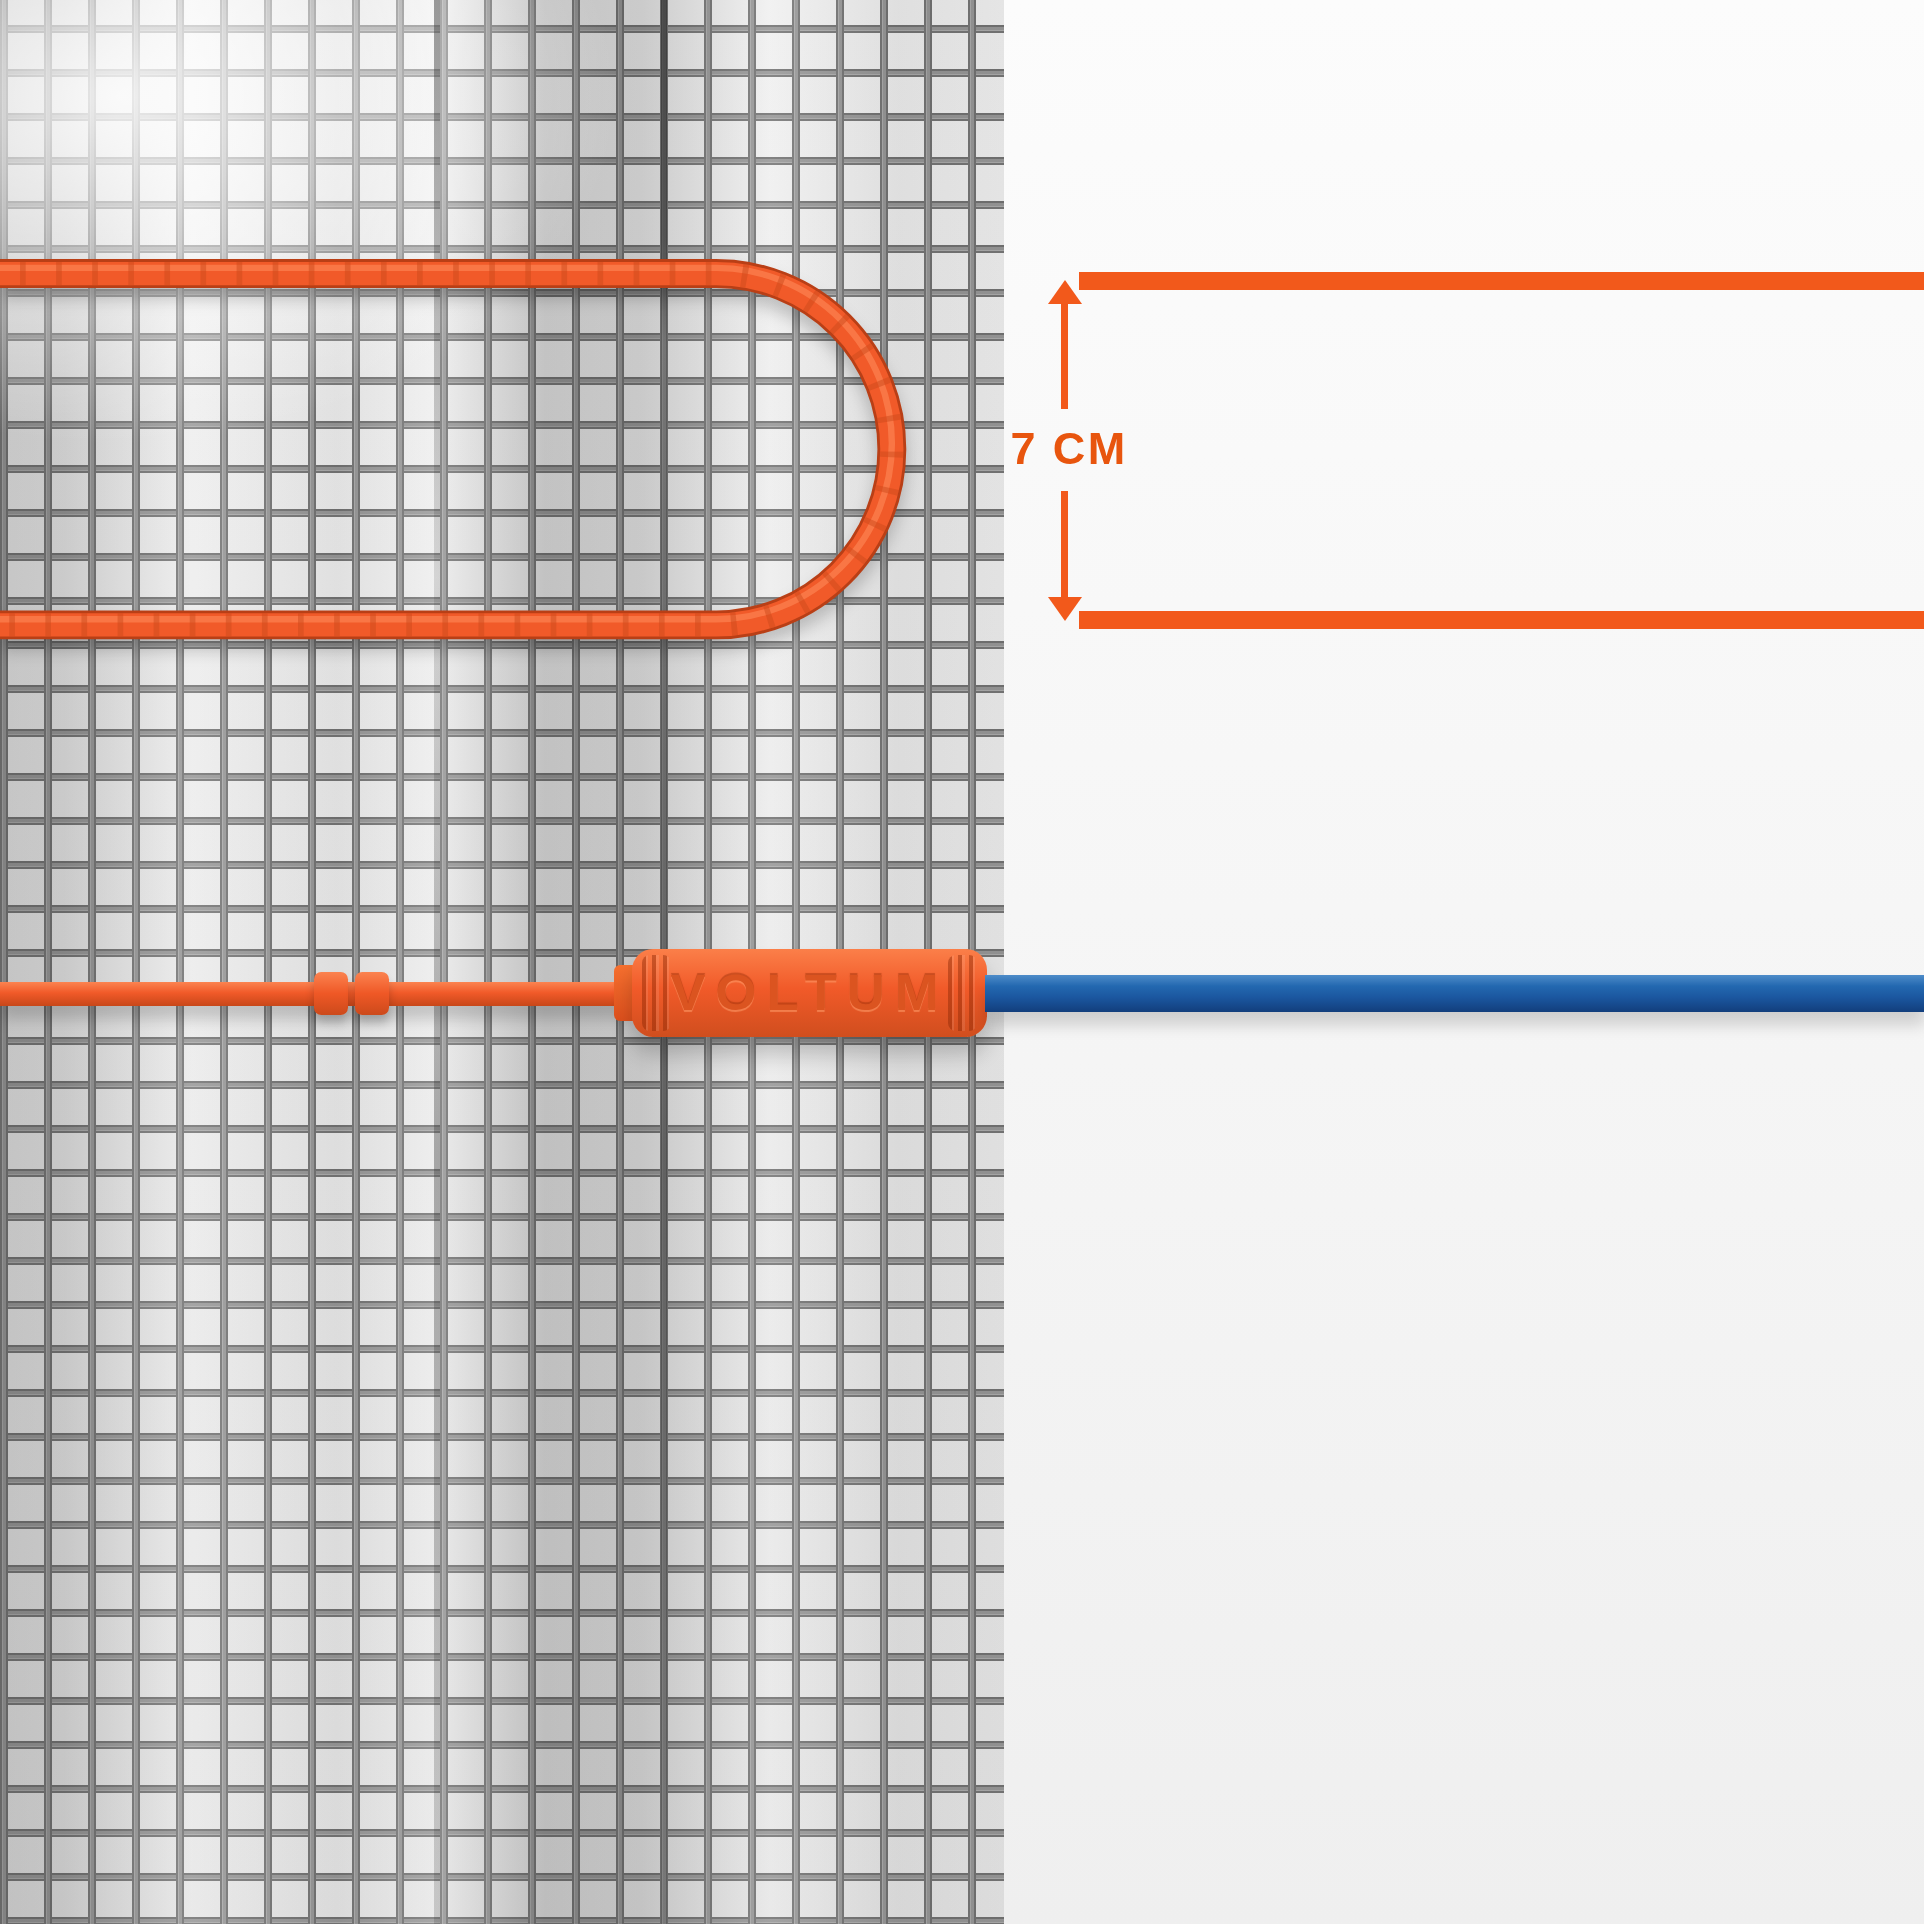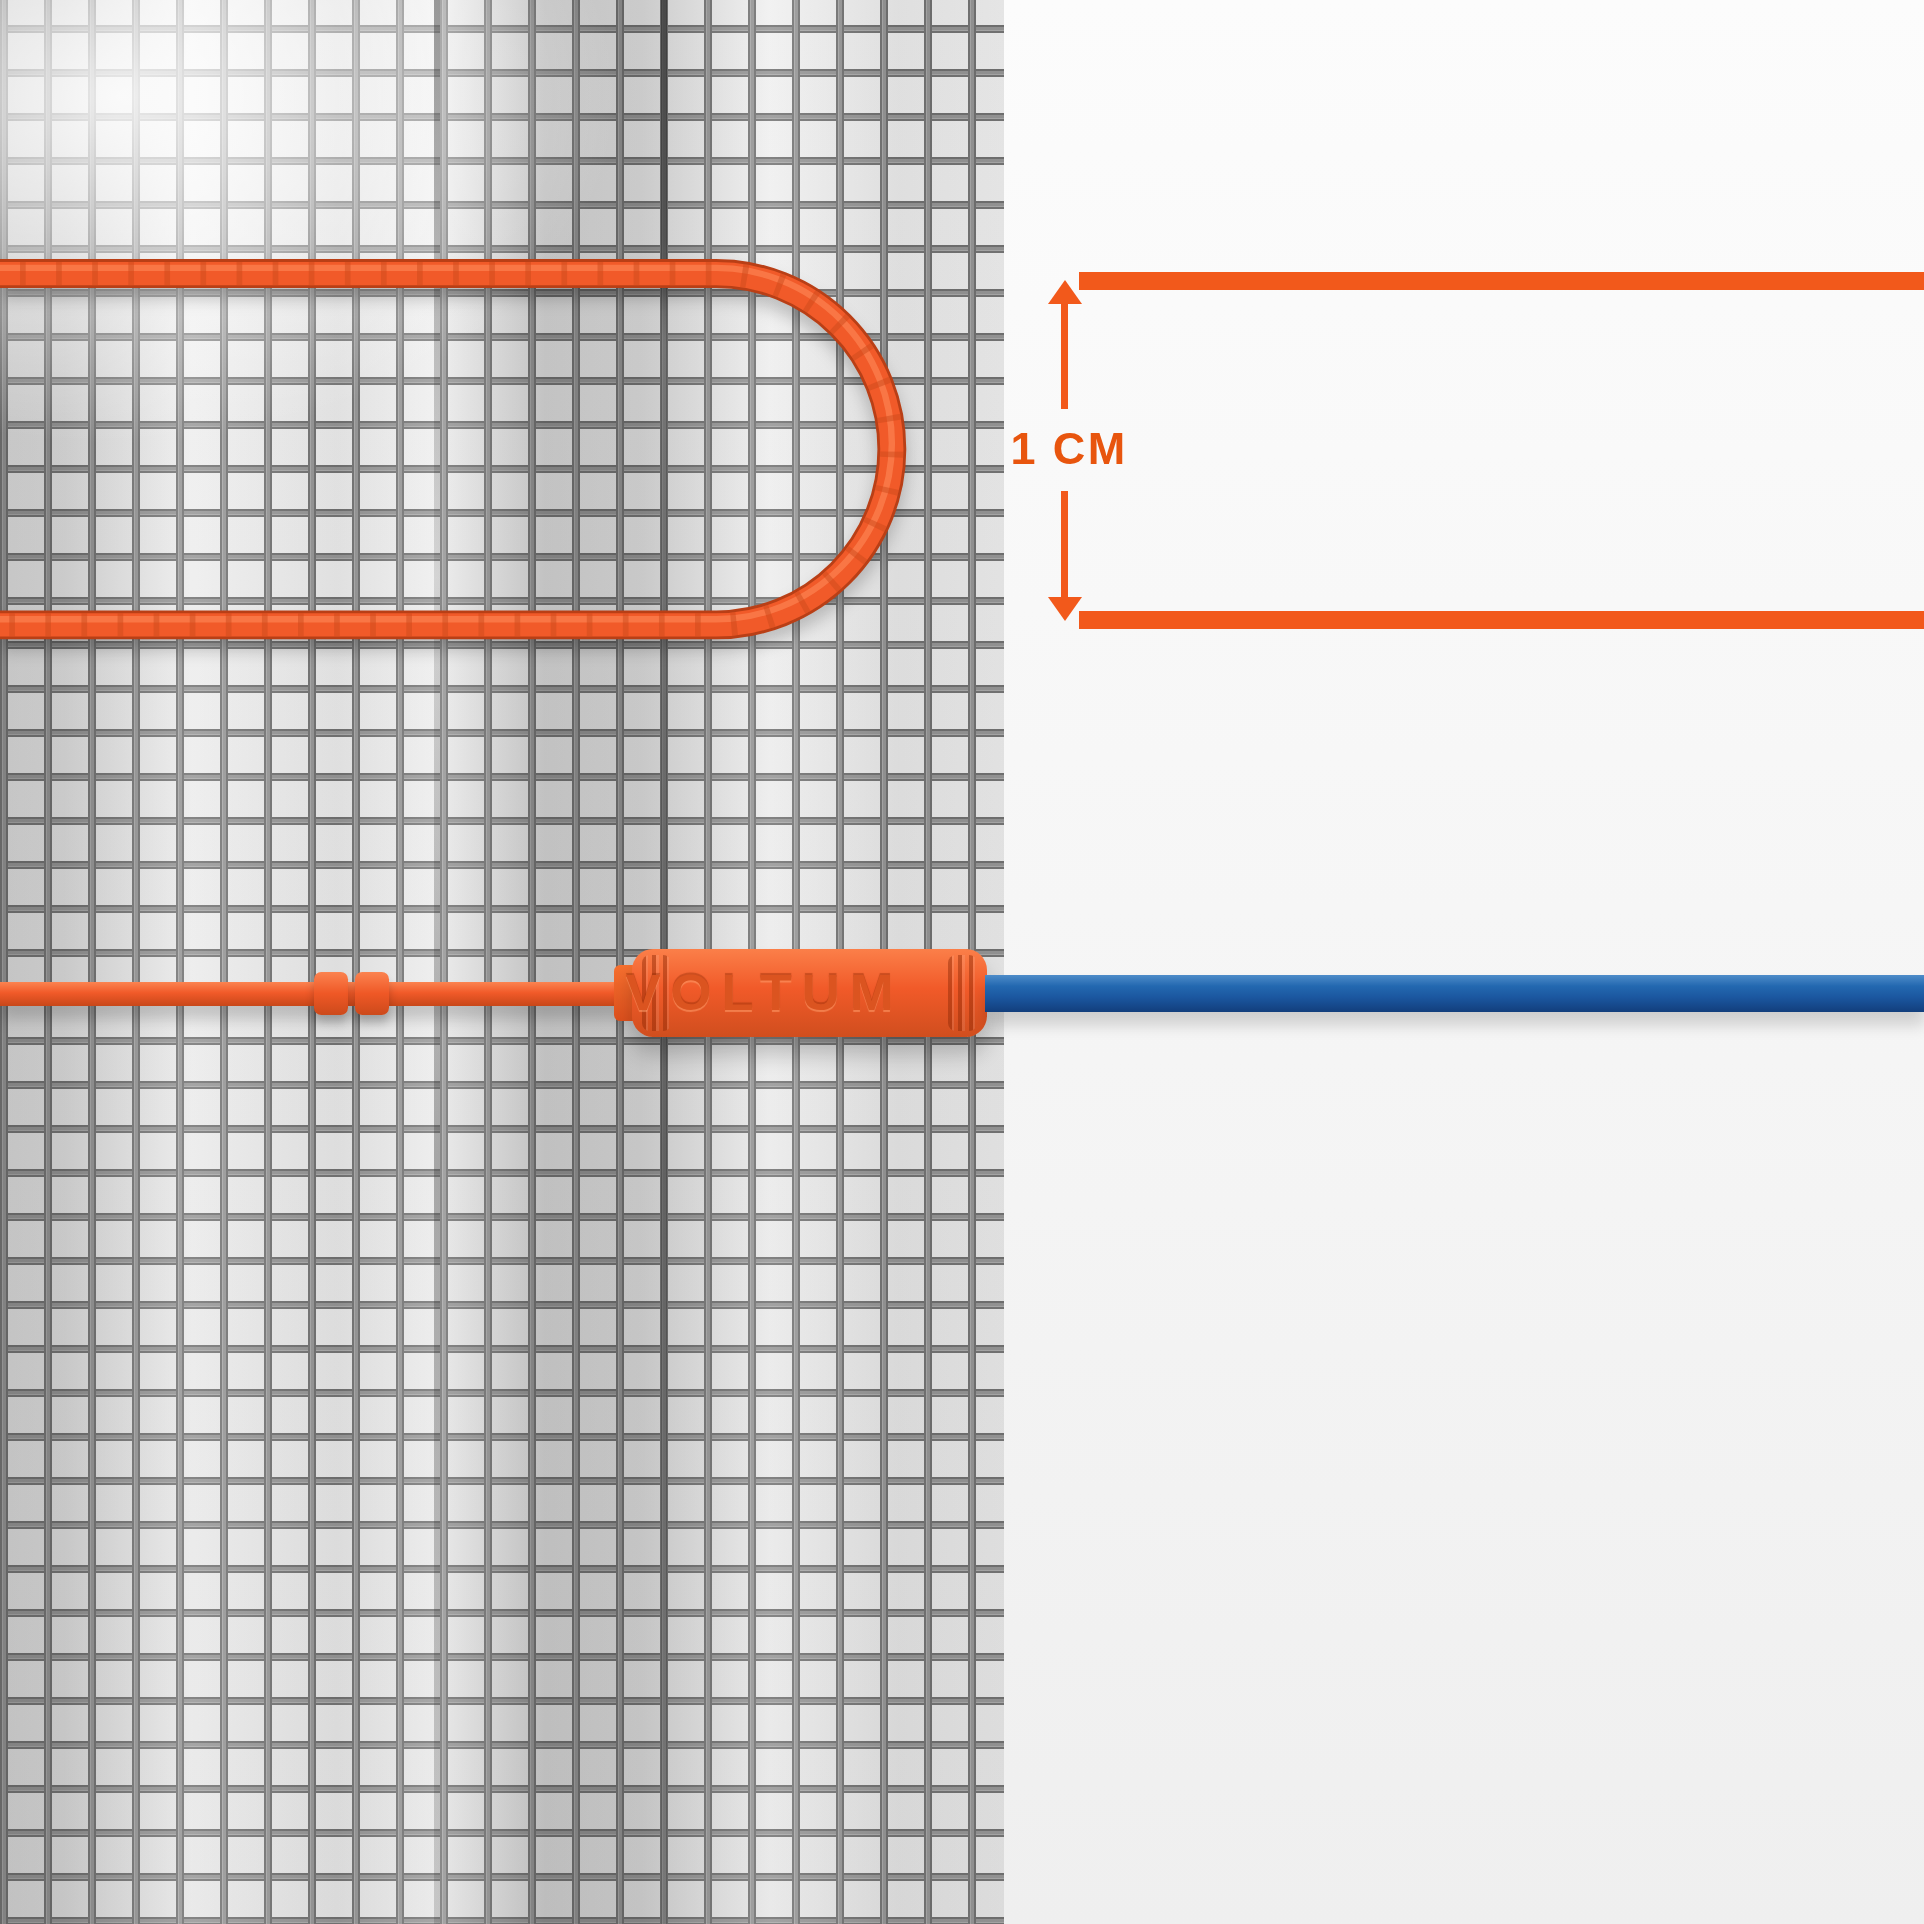--- a/index.html
+++ b/index.html
@@ -69,21 +69,21 @@
   .splice-half{
     flex:1;border-radius:7.2px;
     background:linear-gradient(180deg,#FB8350,#EF5826 50%,#CC4A1B);
     box-shadow:0 8px 9.6px rgba(0,0,0,.20);
   }
   .sleeve{
     position:absolute;left:632px;top:949px;width:355px;height:88px;
     border-radius:21px;
     background:linear-gradient(180deg,#FB7F49 0%,#F15A29 45%,#D04E1E 100%);
     box-shadow:0 17.6px 21px rgba(0,0,0,.20);
-    display:flex;align-items:center;
+    display:flex;align-items:center;justify-content:center;
   }
   .sleeve-collar{
     position:absolute;left:614px;top:965px;width:26px;height:56px;
     background:linear-gradient(180deg,#F6702F,#DE501D);border-radius:6.4px;
   }
   .sleeve-ribs{
     position:absolute;top:6.4px;bottom:6.4px;width:29px;border-radius:8px;
     background:repeating-linear-gradient(90deg,
       rgba(140,40,5,.45) 0 4px, rgba(255,255,255,.10) 4px 6.4px, rgba(0,0,0,0) 6.4px 10.4px);
   }
@@ -116,21 +116,21 @@
     </g>
   </svg>
 
   <div>
     <div class="dim-bar top"></div>
     <div class="dim-bar bottom"></div>
     <div class="dim-line upper"></div>
     <div class="dim-line lower"></div>
     <div class="dim-arrow up"></div>
     <div class="dim-arrow down"></div>
-    <div class="dim-label">1 CM</div>
+    <div class="dim-label">7 CM</div>
   </div>
 
   <div class="lead-orange"></div>
 
   <div class="splice">
     <div class="splice-half"></div>
     <div class="splice-half"></div>
   </div>
 
   <div class="sleeve-collar"></div>

